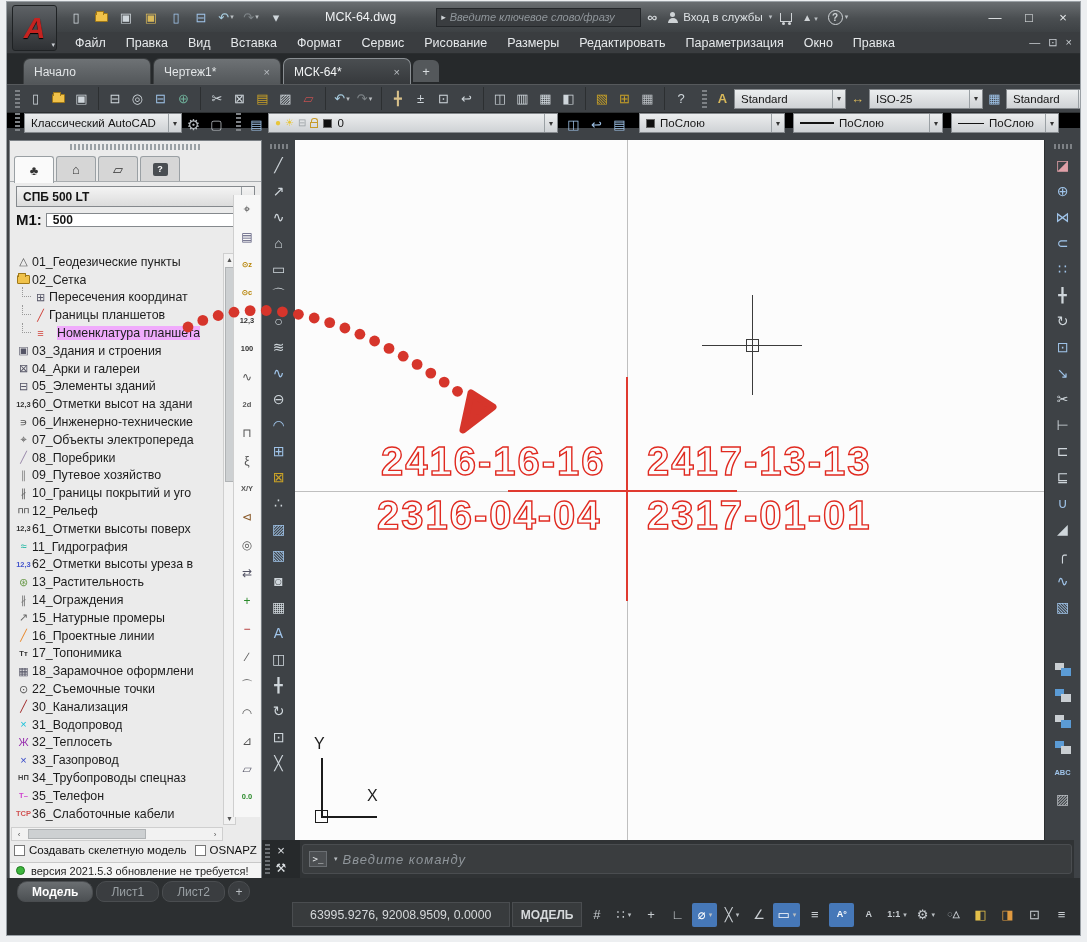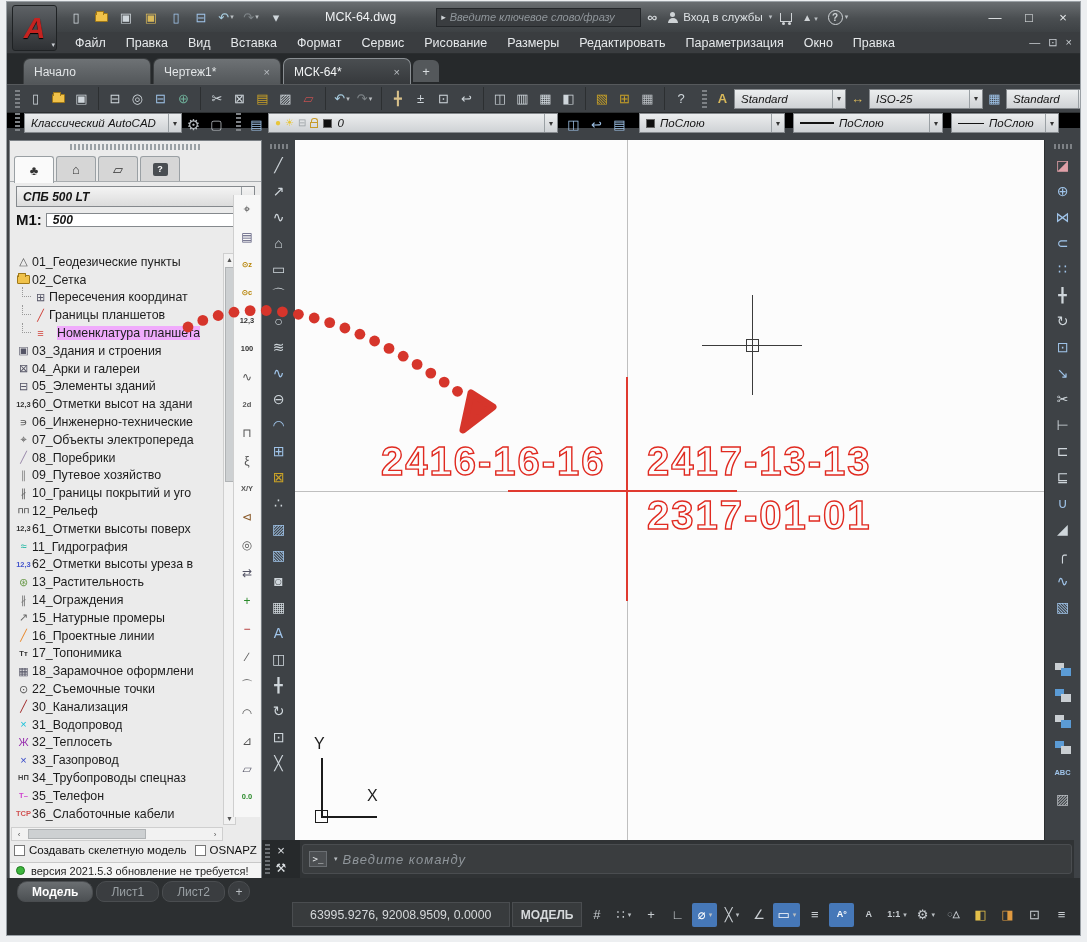--- a/index.html
+++ b/index.html
@@ -48,21 +48,21 @@
   .toolbar1{position:absolute;left:0;top:82px;right:0;height:28px;background:#3e4246;border-top:1px solid #56595c;display:flex;align-items:center;padding-left:4px;}
   .toolbar2{position:absolute;left:0;top:110px;right:0;height:16px;background:#000000;border-top:1px solid #2c2f31;display:flex;align-items:flex-start;padding-left:4px;}
   .grip{width:5px;height:18px;background:repeating-linear-gradient(180deg,#7d8185 0 2px,transparent 2px 4px);margin:0 4px;flex:none;}
   .tbtn{position:relative;width:23px;height:23px;display:flex;align-items:center;justify-content:center;color:#cfd6db;font-size:13px;flex:none;}
   .tbtn .ddm{position:static;margin-left:1px;}
   .tbtn.sep{border-left:1px solid #2c2f31;margin-left:5px;padding-left:5px;width:28px;}
   .microtxt{font-size:7.5px;font-weight:700;line-height:1;letter-spacing:0;}
   .folder-ic{position:relative;width:13px;height:9px;background:#f0c24a;border:1px solid #a07818;border-radius:1px;display:inline-block;}
   .folder-ic:before{content:"";position:absolute;left:0;top:-3px;width:6px;height:3px;background:#f0c24a;border:1px solid #a07818;border-bottom:none;border-radius:1px 1px 0 0;}
   .combo{display:flex;align-items:center;height:20px;background:linear-gradient(#eceeef,#cfd2d5);border:1px solid #85898d;font-size:11.5px;color:#141414;padding:0 0 0 6px;flex:none;}
-  .combo .clabel{flex:1;white-space:nowrap;overflow:hidden;font-style:italic;}
+  .combo .clabel{flex:1;white-space:nowrap;overflow:hidden;}
   .combo .arr{margin-left:4px;padding:0 4px;font-size:8px;color:#333;border-left:1px solid #9aa0a4;height:100%;display:flex;align-items:center;}
   .swatch{width:9px;height:9px;background:#101010;border:1px solid #666;margin-right:5px;flex:none;}
   .lc-ic{font-size:10px;margin-right:4px;flex:none;line-height:1;}
   .lockic{position:relative;width:8px;height:6px;border:1.5px solid #c79a2a;margin-right:5px;margin-top:3px;flex:none;}
   .lockic:before{content:"";position:absolute;left:0px;top:-5px;width:5px;height:4px;border:1.5px solid #c79a2a;border-bottom:none;border-radius:3px 3px 0 0;}
   .ltline{width:34px;height:2px;background:#141414;margin-right:5px;flex:none;}
   .ltline.thin{width:26px;height:1px;}
 
   
   .main{position:absolute;left:0;top:138px;right:0;height:700px;background:#3e4246;}
@@ -401,20 +401,21 @@
     <div class="main">
 
       <div class="canvas">
         <div class="gline" style="left:332px;top:0;width:1px;height:700px;"></div>
         <div class="gline" style="left:0;top:351px;width:749px;height:1px;"></div>
         <div class="rline" style="left:331px;top:237px;width:2px;height:224px;"></div>
         <div class="rline" style="left:213px;top:350px;width:229px;height:2px;"></div>
 
         <span class="plot-label" style="left:86px;top:299px;">2416-16-16</span>
         <span class="plot-label" style="left:352px;top:299px;">2417-13-13</span>
+        <span class="plot-label" style="left:82px;top:353px;">2316-04-04</span>
         <span class="plot-label" style="left:352px;top:353px;">2317-01-01</span>
 
         <div class="ch" style="left:407px;top:205px;width:100px;height:1px;"></div>
         <div class="ch" style="left:457px;top:155px;width:1px;height:100px;"></div>
         <div class="ch-box" style="left:451px;top:199px;"></div>
 
         <div class="ucs-line" style="left:26px;top:618px;width:2px;height:60px;"></div>
         <div class="ucs-line" style="left:26px;top:676px;width:56px;height:2px;"></div>
         <div class="ucs-sq" style="left:20px;top:670px;"></div>
         <span class="ucs-lbl" style="left:19px;top:595px;">Y</span>

